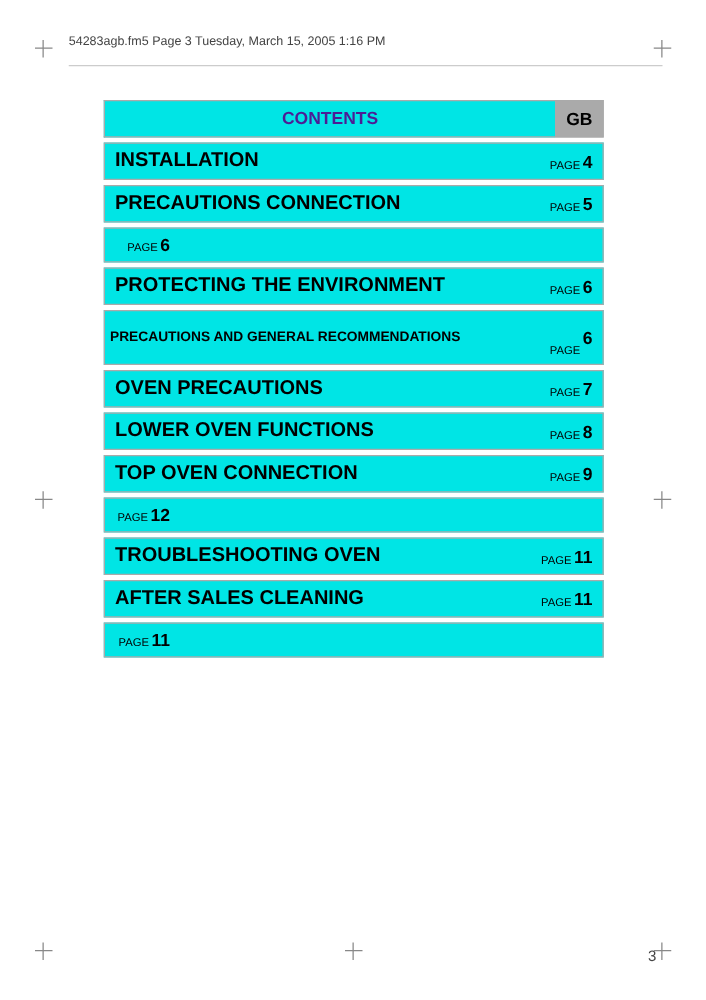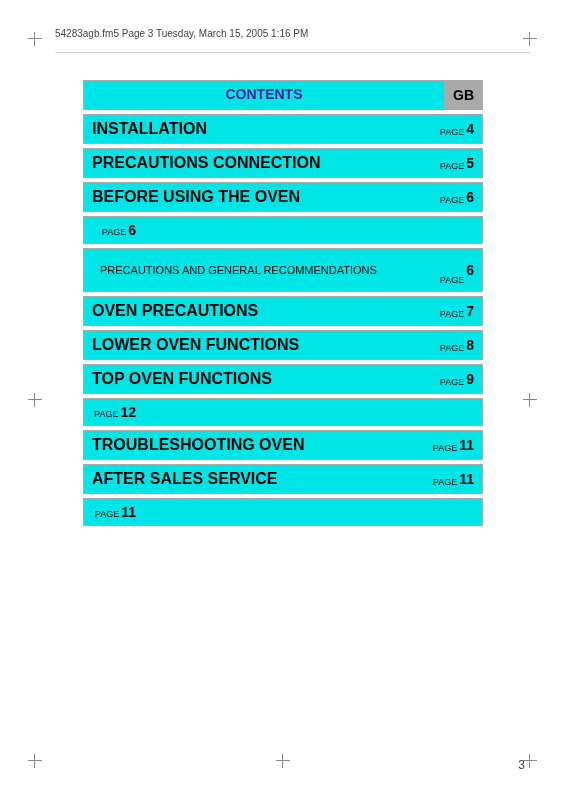--- a/index.html
+++ b/index.html
@@ -110,23 +110,23 @@
       padding: 5px 8px;
       font-size: 16px;
       font-weight: bold;
       color: #000;
       display: flex;
       align-items: center;
     }
 
     .toc-label-wrap {
       flex: 1;
-      padding: 5px 16px;
+      padding: 5px 4px;
       font-size: 11px;
-      font-weight: normal;
+      font-weight: bold;
       color: #000;
       display: flex;
       align-items: center;
       flex-wrap: wrap;
     }
 
     .toc-page {
       padding: 5px 8px;
       font-size: 11px;
       color: #000;
@@ -191,27 +191,27 @@
           </div>
         </div>
         <div class="toc-row">
           <div class="toc-label">PRECAUTIONS CONNECTION</div>
           <div class="toc-page">
             <span class="page-word">PAGE</span>
             <span class="page-num">5</span>
           </div>
         </div>
         <div class="toc-row">
-          <div class="toc-label">BEFORE USING THE OVEN</div>
           <div class="toc-page">
             <span class="page-word">PAGE</span>
             <span class="page-num">6</span>
           </div>
         </div>
         <div class="toc-row">
+          <div class="toc-label">PROTECTING THE ENVIRONMENT</div>
           <div class="toc-page">
             <span class="page-word">PAGE</span>
             <span class="page-num">6</span>
           </div>
         </div>
         <div class="toc-row toc-row-tall">
           <div class="toc-label-wrap">PRECAUTIONS AND GENERAL RECOMMENDATIONS</div>
           <div class="toc-page">
             <span class="page-word">PAGE</span>
             <span class="page-num">6</span>
@@ -225,41 +225,41 @@
           </div>
         </div>
         <div class="toc-row">
           <div class="toc-label">LOWER OVEN FUNCTIONS</div>
           <div class="toc-page">
             <span class="page-word">PAGE</span>
             <span class="page-num">8</span>
           </div>
         </div>
         <div class="toc-row">
-          <div class="toc-label">TOP OVEN FUNCTIONS</div>
+          <div class="toc-label">TOP OVEN CONNECTION</div>
           <div class="toc-page">
             <span class="page-word">PAGE</span>
             <span class="page-num">9</span>
           </div>
         </div>
         <div class="toc-row">
           <div class="toc-page">
             <span class="page-word">PAGE</span>
             <span class="page-num">12</span>
           </div>
         </div>
         <div class="toc-row">
           <div class="toc-label">TROUBLESHOOTING OVEN</div>
           <div class="toc-page">
             <span class="page-word">PAGE</span>
             <span class="page-num">11</span>
           </div>
         </div>
         <div class="toc-row">
-          <div class="toc-label">AFTER SALES SERVICE</div>
+          <div class="toc-label">AFTER SALES CLEANING</div>
           <div class="toc-page">
             <span class="page-word">PAGE</span>
             <span class="page-num">11</span>
           </div>
         </div>
         <div class="toc-row">
           <div class="toc-page">
             <span class="page-word">PAGE</span>
             <span class="page-num">11</span>
           </div>

